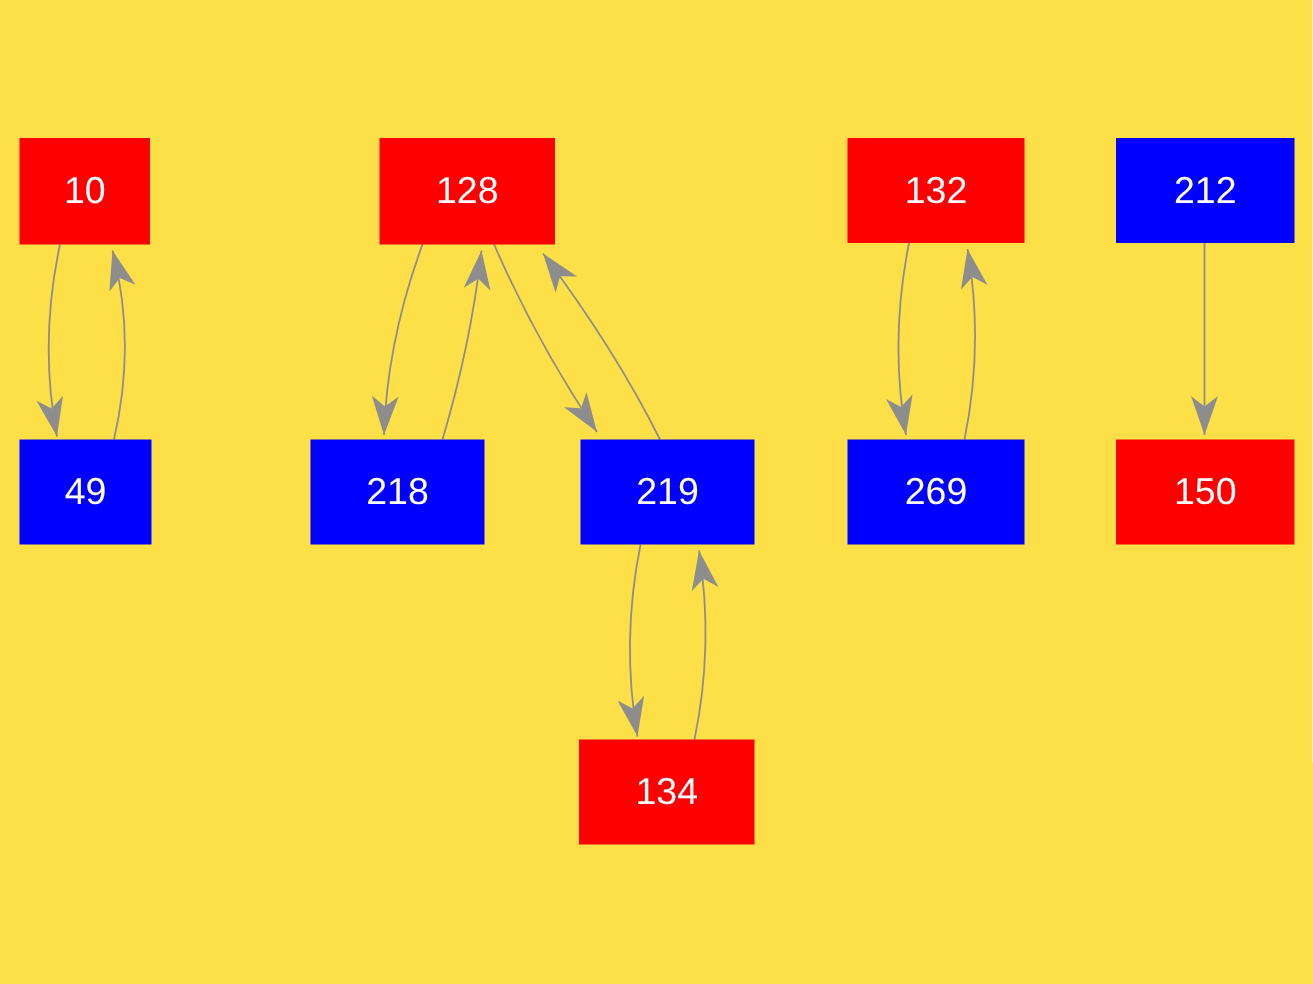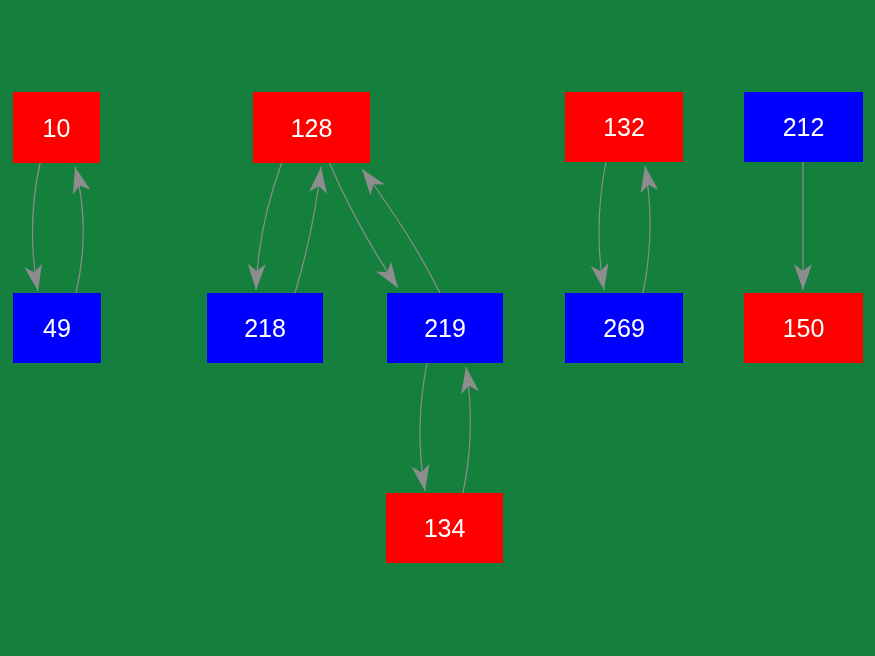--- a/index.html
+++ b/index.html
@@ -4,21 +4,21 @@
 <style>
   html, body {
     margin: 0;
     padding: 0;
     background: #ffffff;
   }
   #figure {
     position: relative;
     width: 875px;
     height: 656px;
-    background: #15803d;
+    background: #fde047;
     overflow: hidden;
     font-family: "Liberation Sans", sans-serif;
   }
   #graph {
     display: block;
   }
   .node-label {
     font-family: "Liberation Sans", sans-serif;
     fill: #ffffff;
   }

